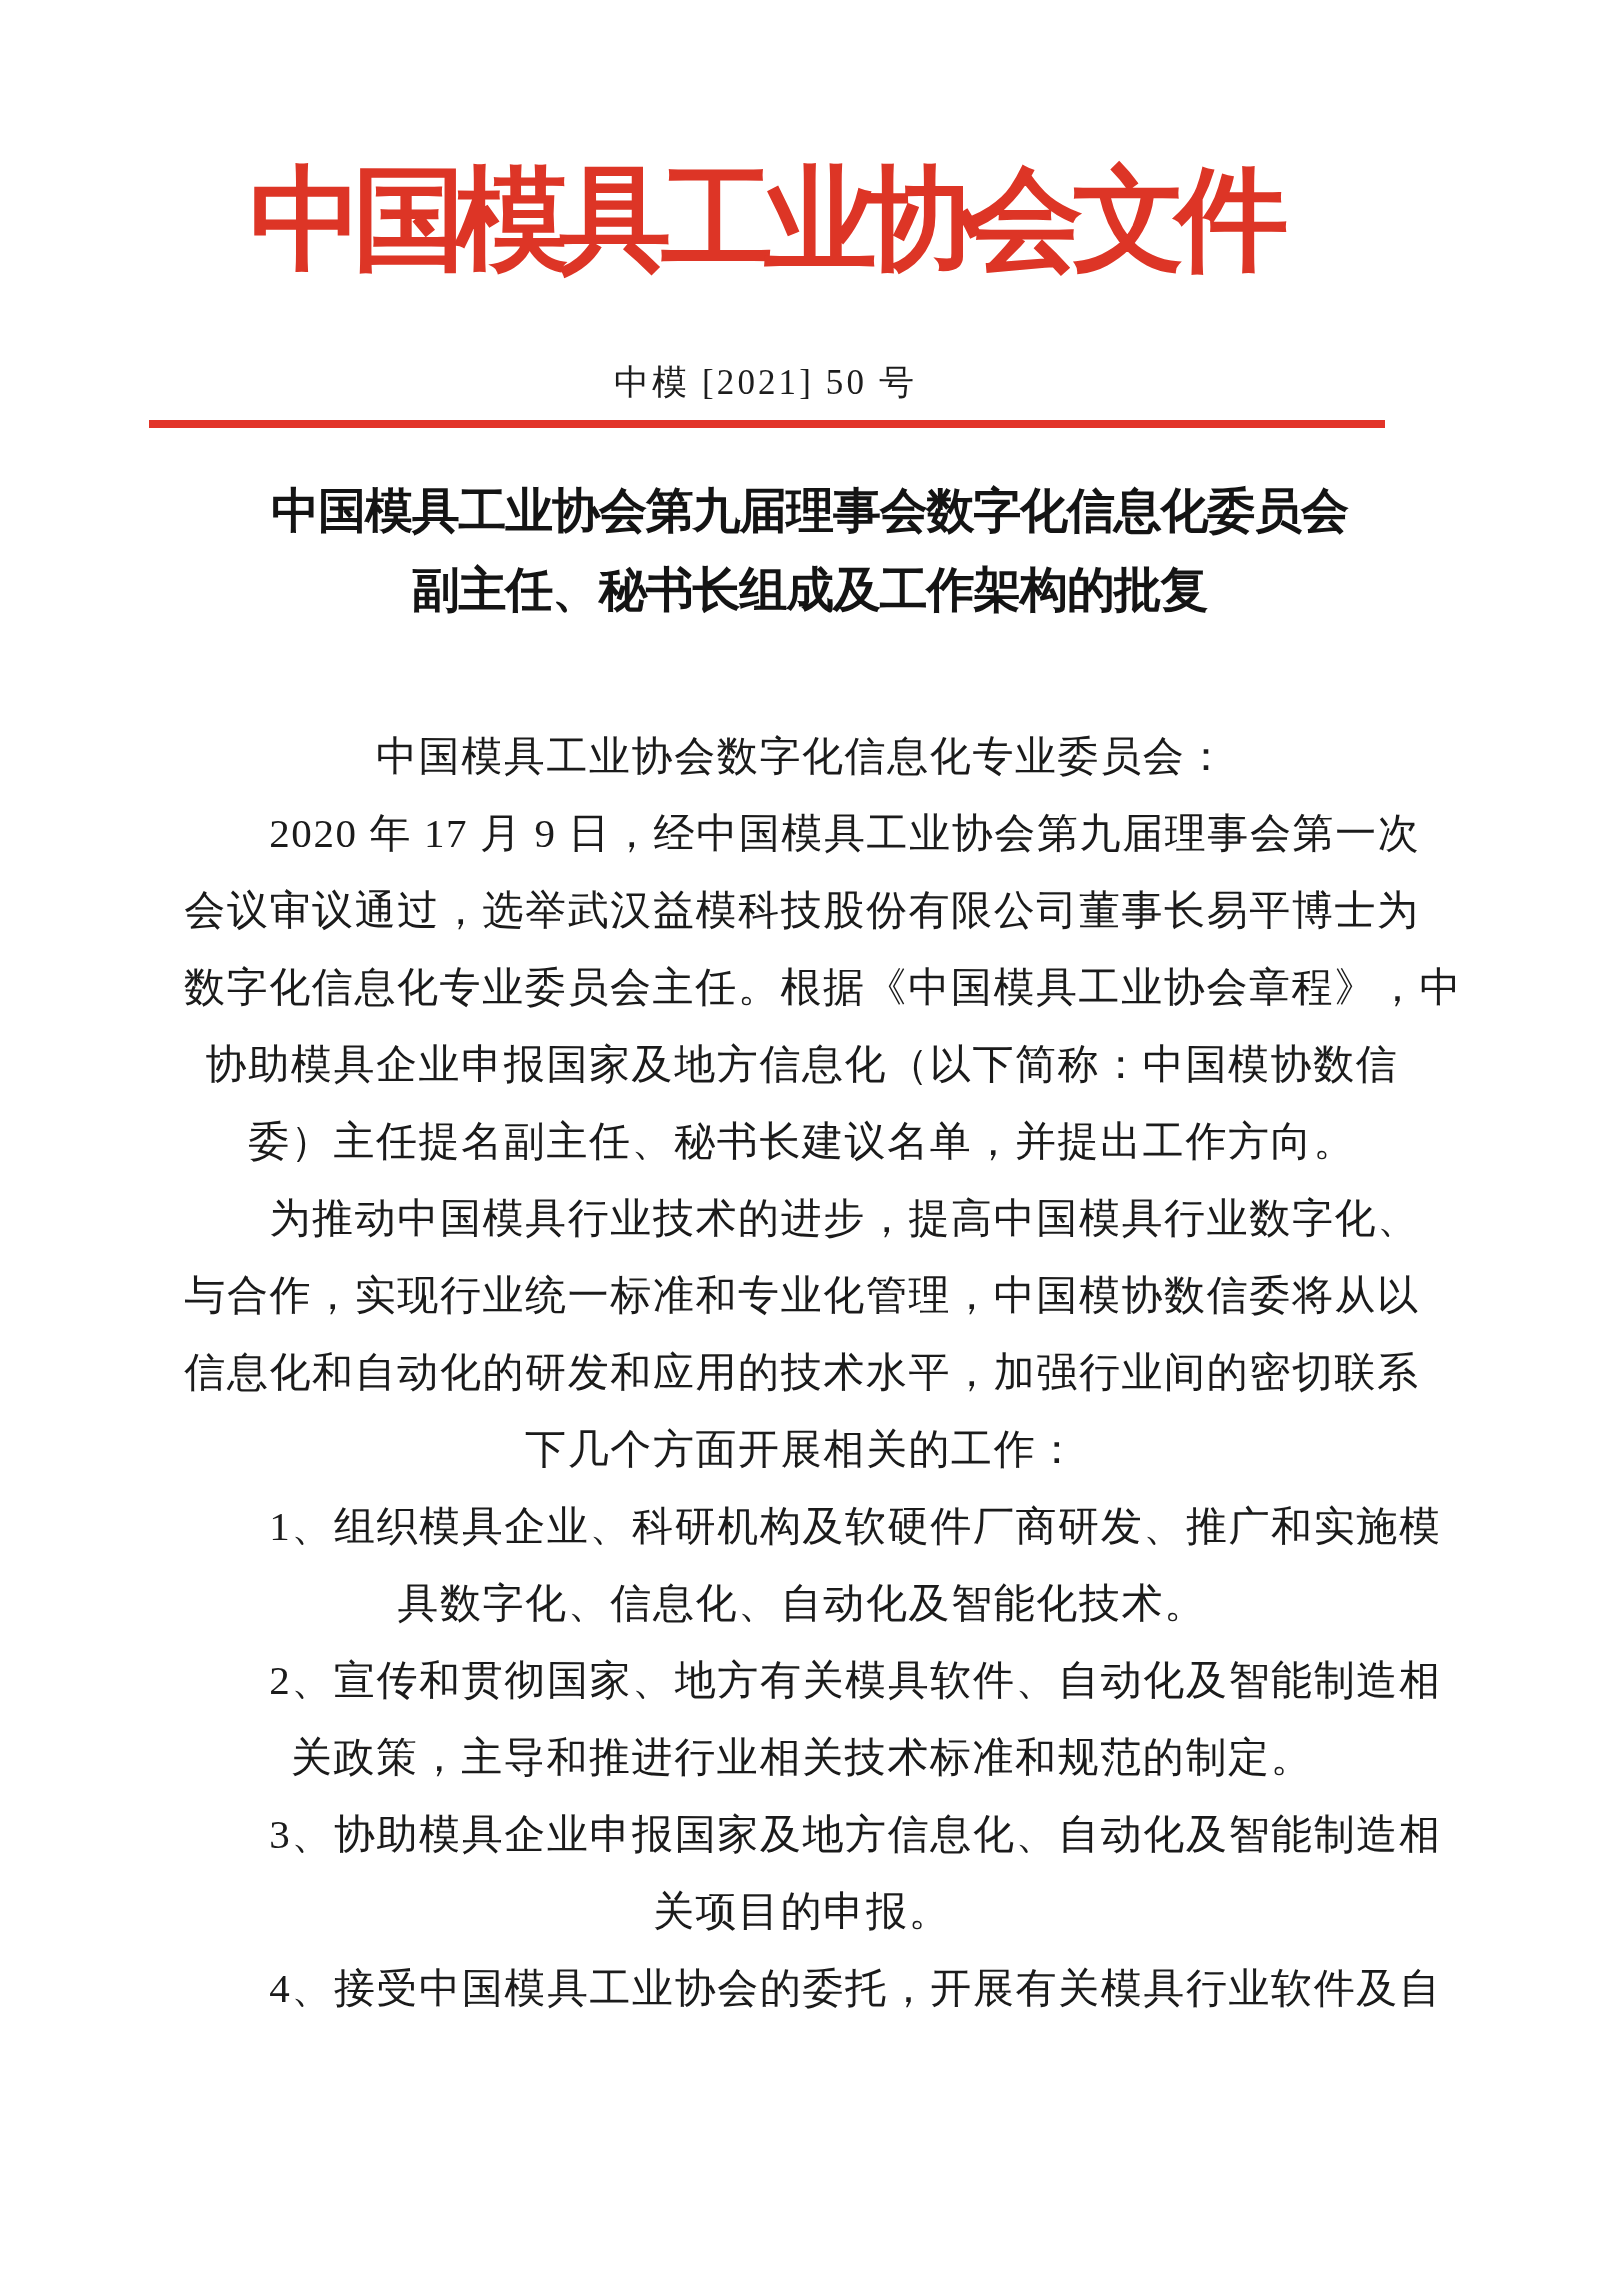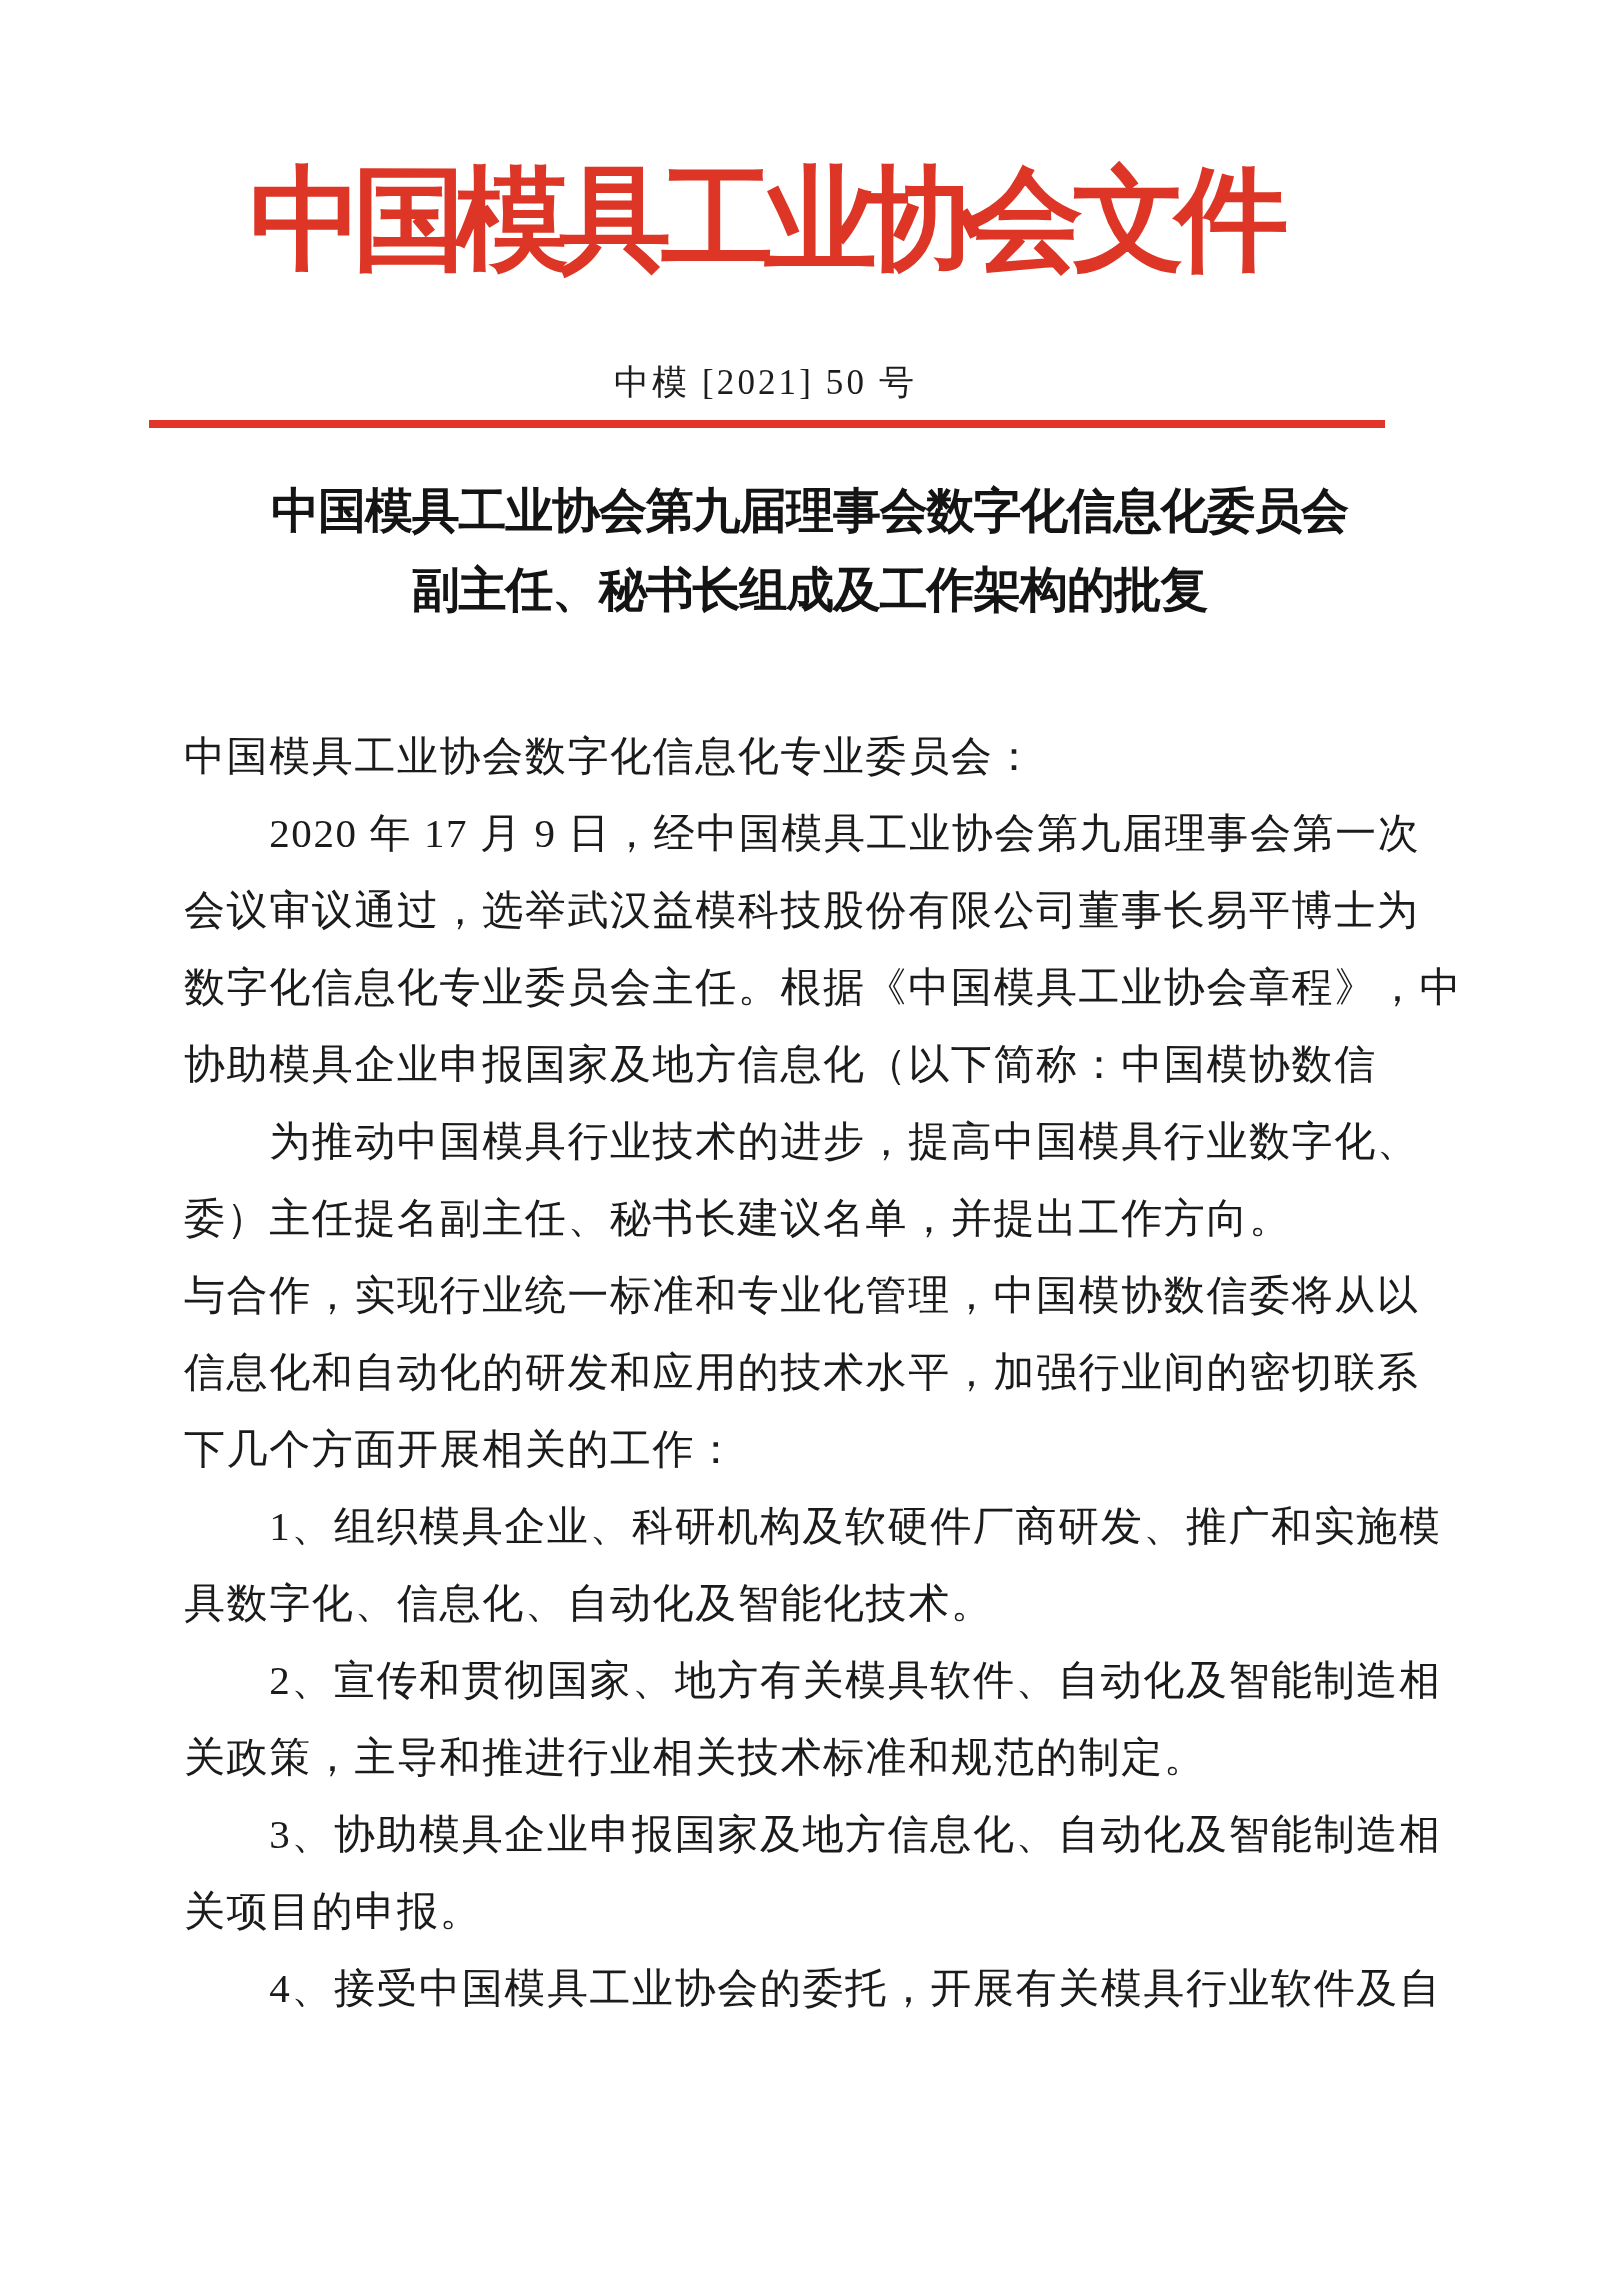--- a/index.html
+++ b/index.html
@@ -69,20 +69,21 @@
     padding-left: 20px;
   }
   
   .doc-body {
     position: absolute;
     top: 718px;
     left: 184px;
     width: 1236px;
     color: #1b1b1b;
     font-size: 41px;
+    text-align: center;
   }
   .body-line {
     line-height: 77px;
     height: 77px;
     letter-spacing: 1.6px;
     white-space: nowrap;
   }
 </style>
 </head>
 <body>
@@ -99,22 +100,22 @@
     <div class="t-line">中国模具工业协会第九届理事会数字化信息化委员会</div>
     <div class="t-line">副主任、秘书长组成及工作架构的批复</div>
   </div>
 
   <div class="doc-body">
     <div class="body-line">中国模具工业协会数字化信息化专业委员会：</div>
     <div class="body-line">　　2020 年 17 月 9 日，经中国模具工业协会第九届理事会第一次</div>
     <div class="body-line">会议审议通过，选举武汉益模科技股份有限公司董事长易平博士为</div>
     <div class="body-line">数字化信息化专业委员会主任。根据《中国模具工业协会章程》，中</div>
     <div class="body-line">协助模具企业申报国家及地方信息化（以下简称：中国模协数信</div>
+    <div class="body-line">委）主任提名副主任、秘书长建议名单，并提出工作方向。</div>
     <div class="body-line">　　为推动中国模具行业技术的进步，提高中国模具行业数字化、</div>
-    <div class="body-line">委）主任提名副主任、秘书长建议名单，并提出工作方向。</div>
     <div class="body-line">与合作，实现行业统一标准和专业化管理，中国模协数信委将从以</div>
     <div class="body-line">信息化和自动化的研发和应用的技术水平，加强行业间的密切联系</div>
     <div class="body-line">下几个方面开展相关的工作：</div>
     <div class="body-line">　　1、组织模具企业、科研机构及软硬件厂商研发、推广和实施模</div>
     <div class="body-line">具数字化、信息化、自动化及智能化技术。</div>
     <div class="body-line">　　2、宣传和贯彻国家、地方有关模具软件、自动化及智能制造相</div>
     <div class="body-line">关政策，主导和推进行业相关技术标准和规范的制定。</div>
     <div class="body-line">　　3、协助模具企业申报国家及地方信息化、自动化及智能制造相</div>
     <div class="body-line">关项目的申报。</div>
     <div class="body-line">　　4、接受中国模具工业协会的委托，开展有关模具行业软件及自</div>

